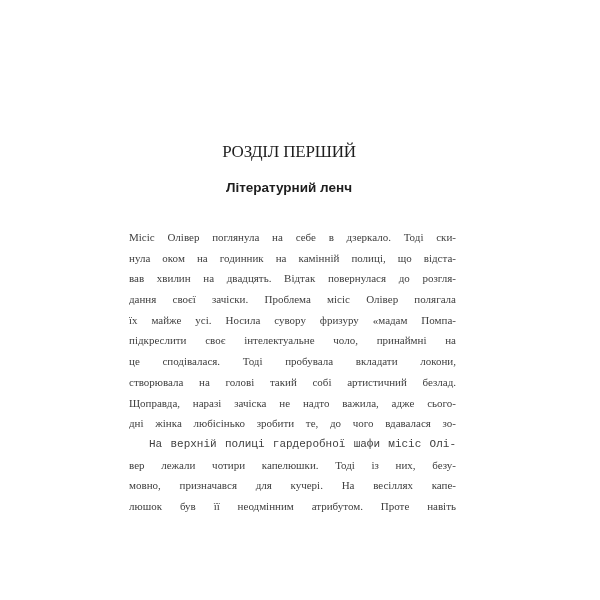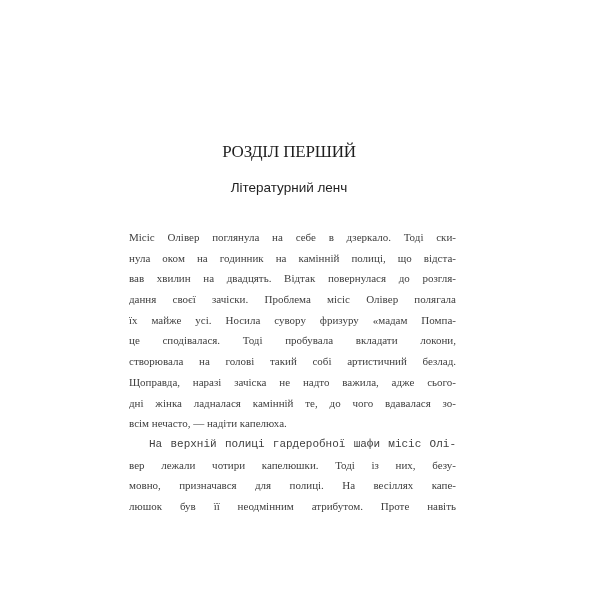--- a/index.html
+++ b/index.html
@@ -32,21 +32,21 @@
       line-height: 22px;
       color: #1e1e1e;
     }
     .chapter-subtitle {
       position: absolute;
       left: 0;
       width: 574px;
       top: 178px;
       text-align: center;
       font-family: "Liberation Sans", "DejaVu Sans", sans-serif;
-      font-weight: normal;
+      font-weight: bold;
       font-size: 13.5px;
       line-height: 20px;
       color: #1e1e1e;
     }
     .body-text {
       position: absolute;
       left: 127px;
       top: 227px;
       width: 327px;
     }
@@ -75,26 +75,26 @@
   <div class="chapter-title">РОЗДІЛ ПЕРШИЙ</div>
   <div class="chapter-subtitle">Літературний ленч</div>
 
   <div class="body-text">
     <div>
       <span class="line">Місіс Олівер поглянула на себе в дзеркало. Тоді ски-</span>
       <span class="line">нула оком на годинник на камінній полиці, що відста-</span>
       <span class="line">вав хвилин на двадцять. Відтак повернулася до розгля-</span>
       <span class="line">дання своєї зачіски. Проблема місіс Олівер полягала</span>
       <span class="line">їх майже усі. Носила сувору фризуру «мадам Помпа-</span>
+      <span class="line">підкреслити своє інтелектуальне чоло, принаймні на</span>
       <span class="line">це сподівалася. Тоді пробувала вкладати локони,</span>
       <span class="line">створювала на голові такий собі артистичний безлад.</span>
       <span class="line">Щоправда, наразі зачіска не надто важила, адже сього-</span>
-      <span class="line">дні жінка ладналася камінній те, до чого вдавалася зо-</span>
-      <span class="line last">всім нечасто, — надіти капелюха.</span>
+      <span class="line">дні жінка любісінько зробити те, до чого вдавалася зо-</span>
     </div>
     <div>
       <span class="line indent">На верхній полиці гардеробної шафи місіс Олі-</span>
       <span class="line">вер лежали чотири капелюшки. Тоді із них, безу-</span>
-      <span class="line">мовно, призначався для полиці. На весіллях капе-</span>
+      <span class="line">мовно, призначався для кучері. На весіллях капе-</span>
       <span class="line">люшок був її неодмінним атрибутом. Проте навіть</span>
     </div>
   </div>
 </div>
 
 </body></html>

